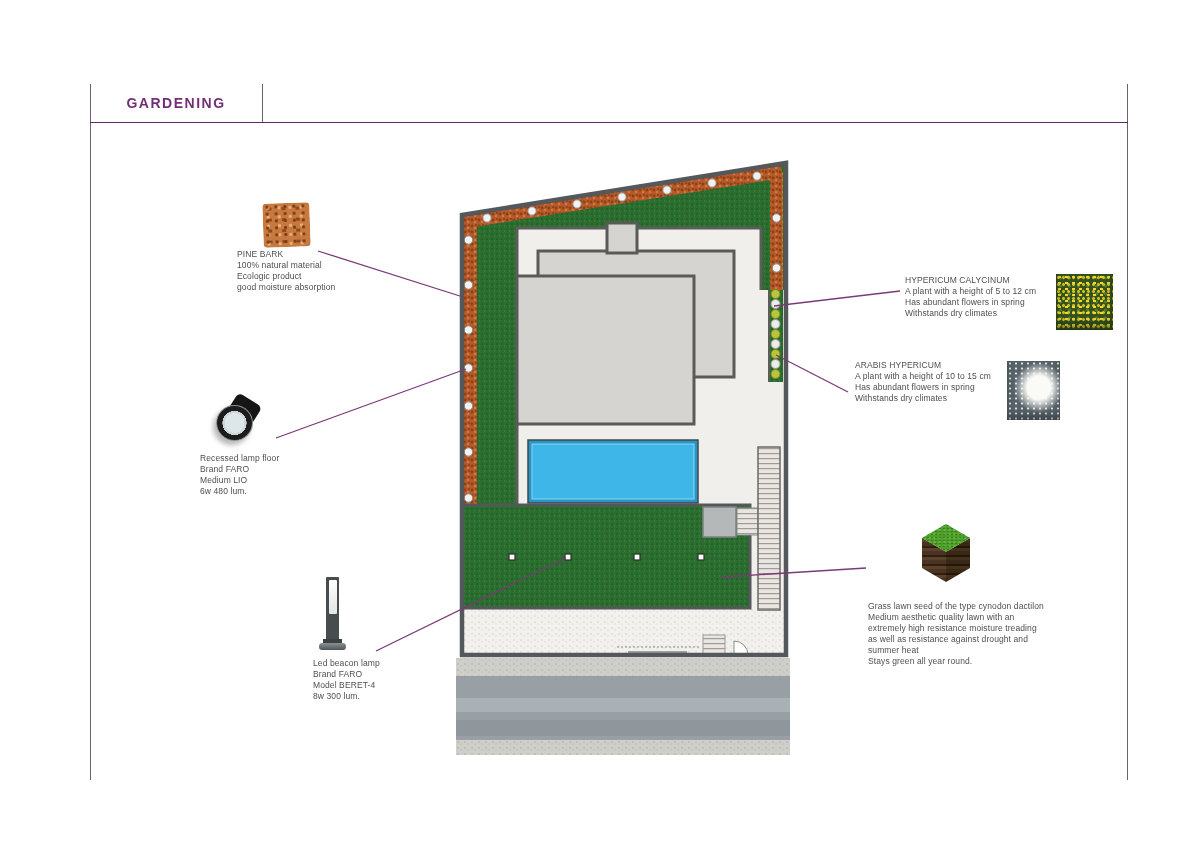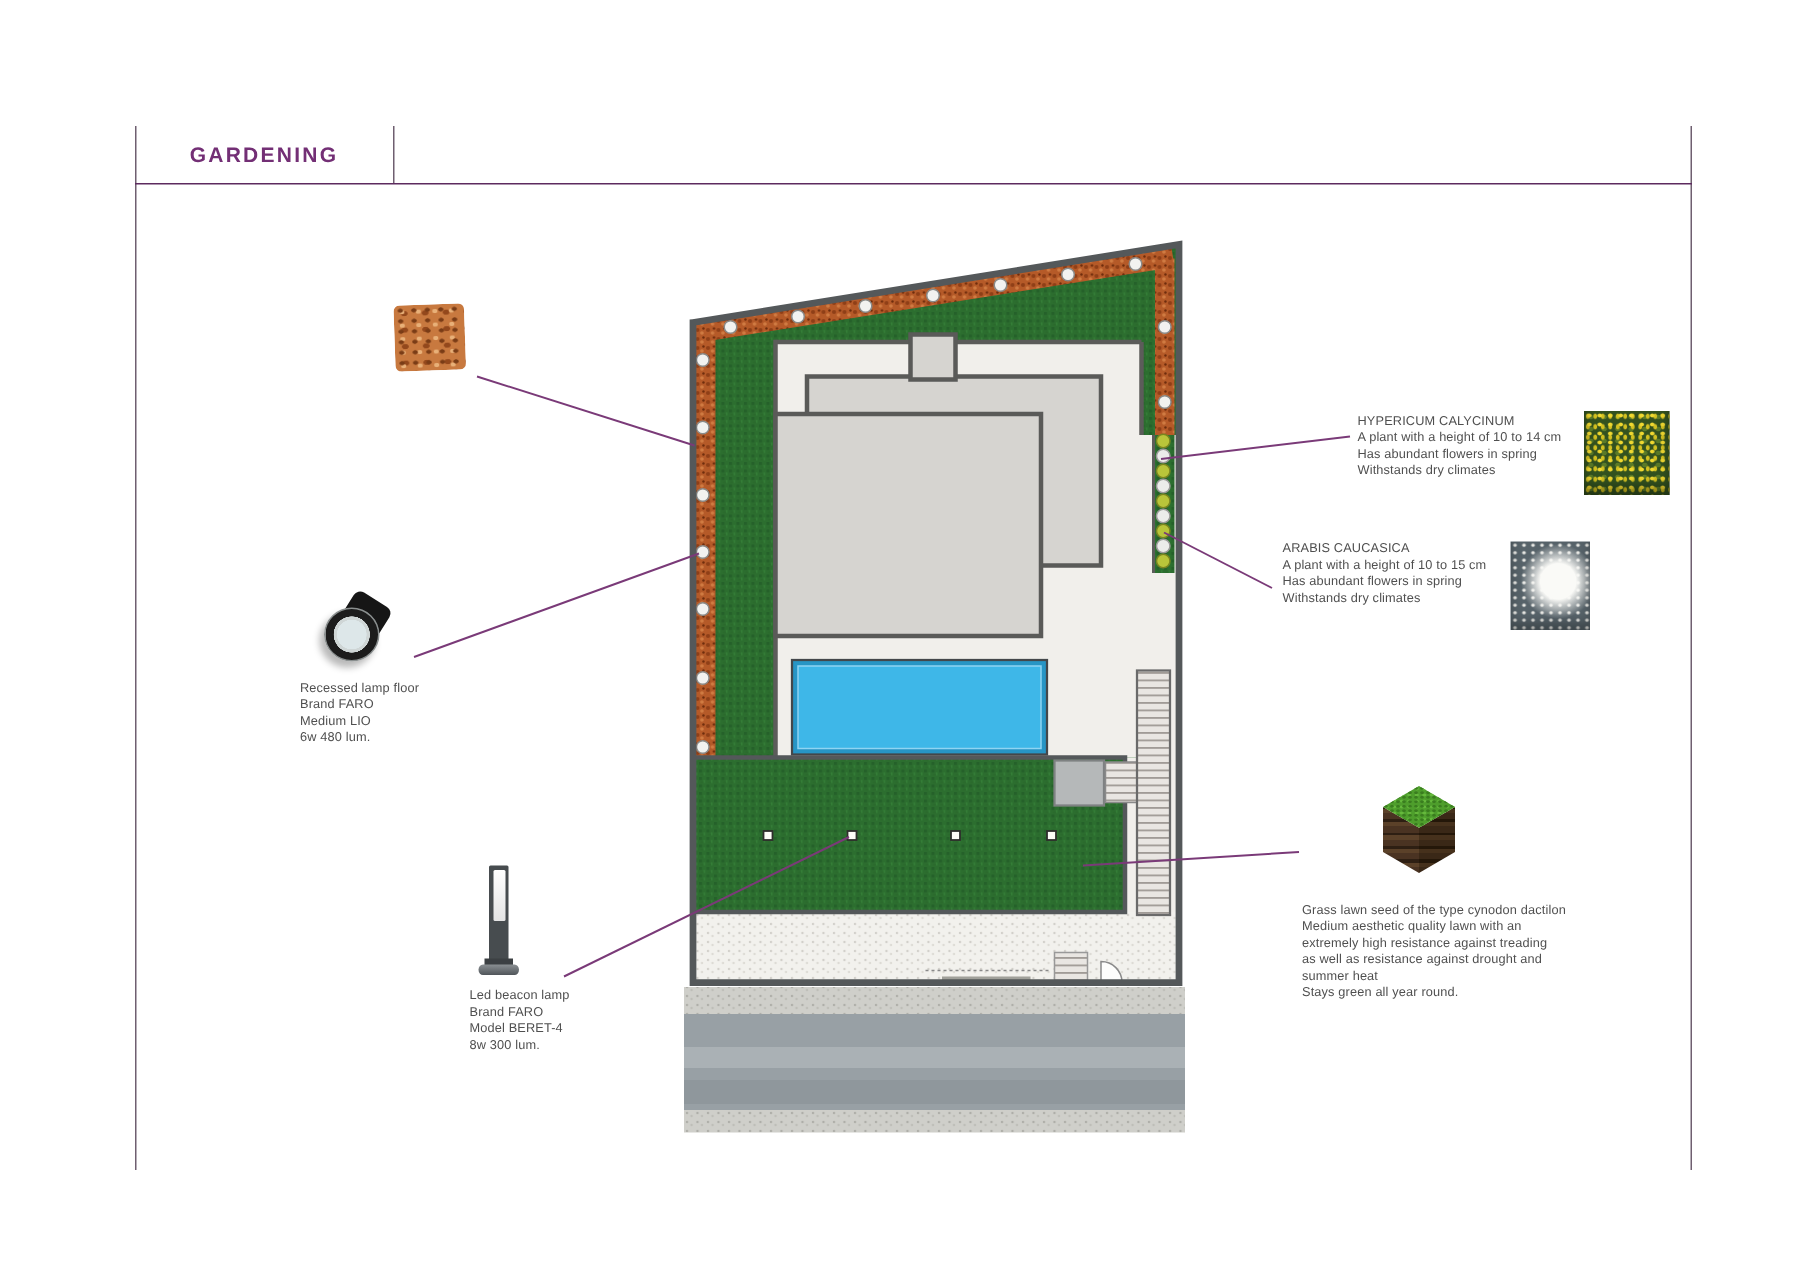--- a/index.html
+++ b/index.html
@@ -216,20 +216,26 @@
       <line x1="318" y1="251" x2="463" y2="297"></line>
       <line x1="276" y1="438" x2="466" y2="369"></line>
       <line x1="376" y1="651" x2="566" y2="558"></line>
       <line x1="774" y1="306" x2="900" y2="291"></line>
       <line x1="776" y1="355" x2="848" y2="392"></line>
       <line x1="722" y1="577" x2="866" y2="568"></line>
     </g>
   </svg>
 
   <div class="thumb-bark"></div>
+  <div class="ann" style="left:237px; top:249px;">
+    <div>PINE BARK</div>
+    <div>100% natural material</div>
+    <div>Ecologic product</div>
+    <div>good moisture absorption</div>
+  </div>
 
   <div class="thumb-lamp">
     <div class="lamp-body"></div>
     <div class="lamp-rim"></div>
   </div>
   <div class="ann" style="left:200px; top:453px;">
     <div>Recessed lamp floor</div>
     <div>Brand FARO</div>
     <div>Medium LIO</div>
     <div>6w 480 lum.</div>
@@ -244,40 +250,40 @@
   <div class="ann" style="left:313px; top:658px;">
     <div>Led beacon lamp</div>
     <div>Brand FARO</div>
     <div>Model BERET-4</div>
     <div>8w 300 lum.</div>
   </div>
 
   <div class="thumb-hyp"></div>
   <div class="ann" style="left:905px; top:275px;">
     <div>HYPERICUM CALYCINUM</div>
-    <div>A plant with a height of 10 to 14 cm</div>
+    <div>A plant with a height of 5 to 12 cm</div>
     <div>Has abundant flowers in spring</div>
     <div>Withstands dry climates</div>
   </div>
 
   <div class="thumb-ara"></div>
   <div class="ann" style="left:855px; top:360px;">
-    <div>ARABIS CAUCASICA</div>
+    <div>ARABIS HYPERICUM</div>
     <div>A plant with a height of 10 to 15 cm</div>
     <div>Has abundant flowers in spring</div>
     <div>Withstands dry climates</div>
   </div>
 
   <div class="thumb-grass">
     <div class="face face-left"></div>
     <div class="face face-right"></div>
     <div class="face face-top"></div>
   </div>
   <div class="ann" style="left:868px; top:601px;">
     <div>Grass lawn seed of the type cynodon dactilon</div>
     <div>Medium aesthetic quality lawn with an</div>
-    <div>extremely high resistance against treading</div>
+    <div>extremely high resistance moisture treading</div>
     <div>as well as resistance against drought and</div>
     <div>summer heat</div>
     <div>Stays green all year round.</div>
   </div>
 
 </div>
 
 </body></html>

